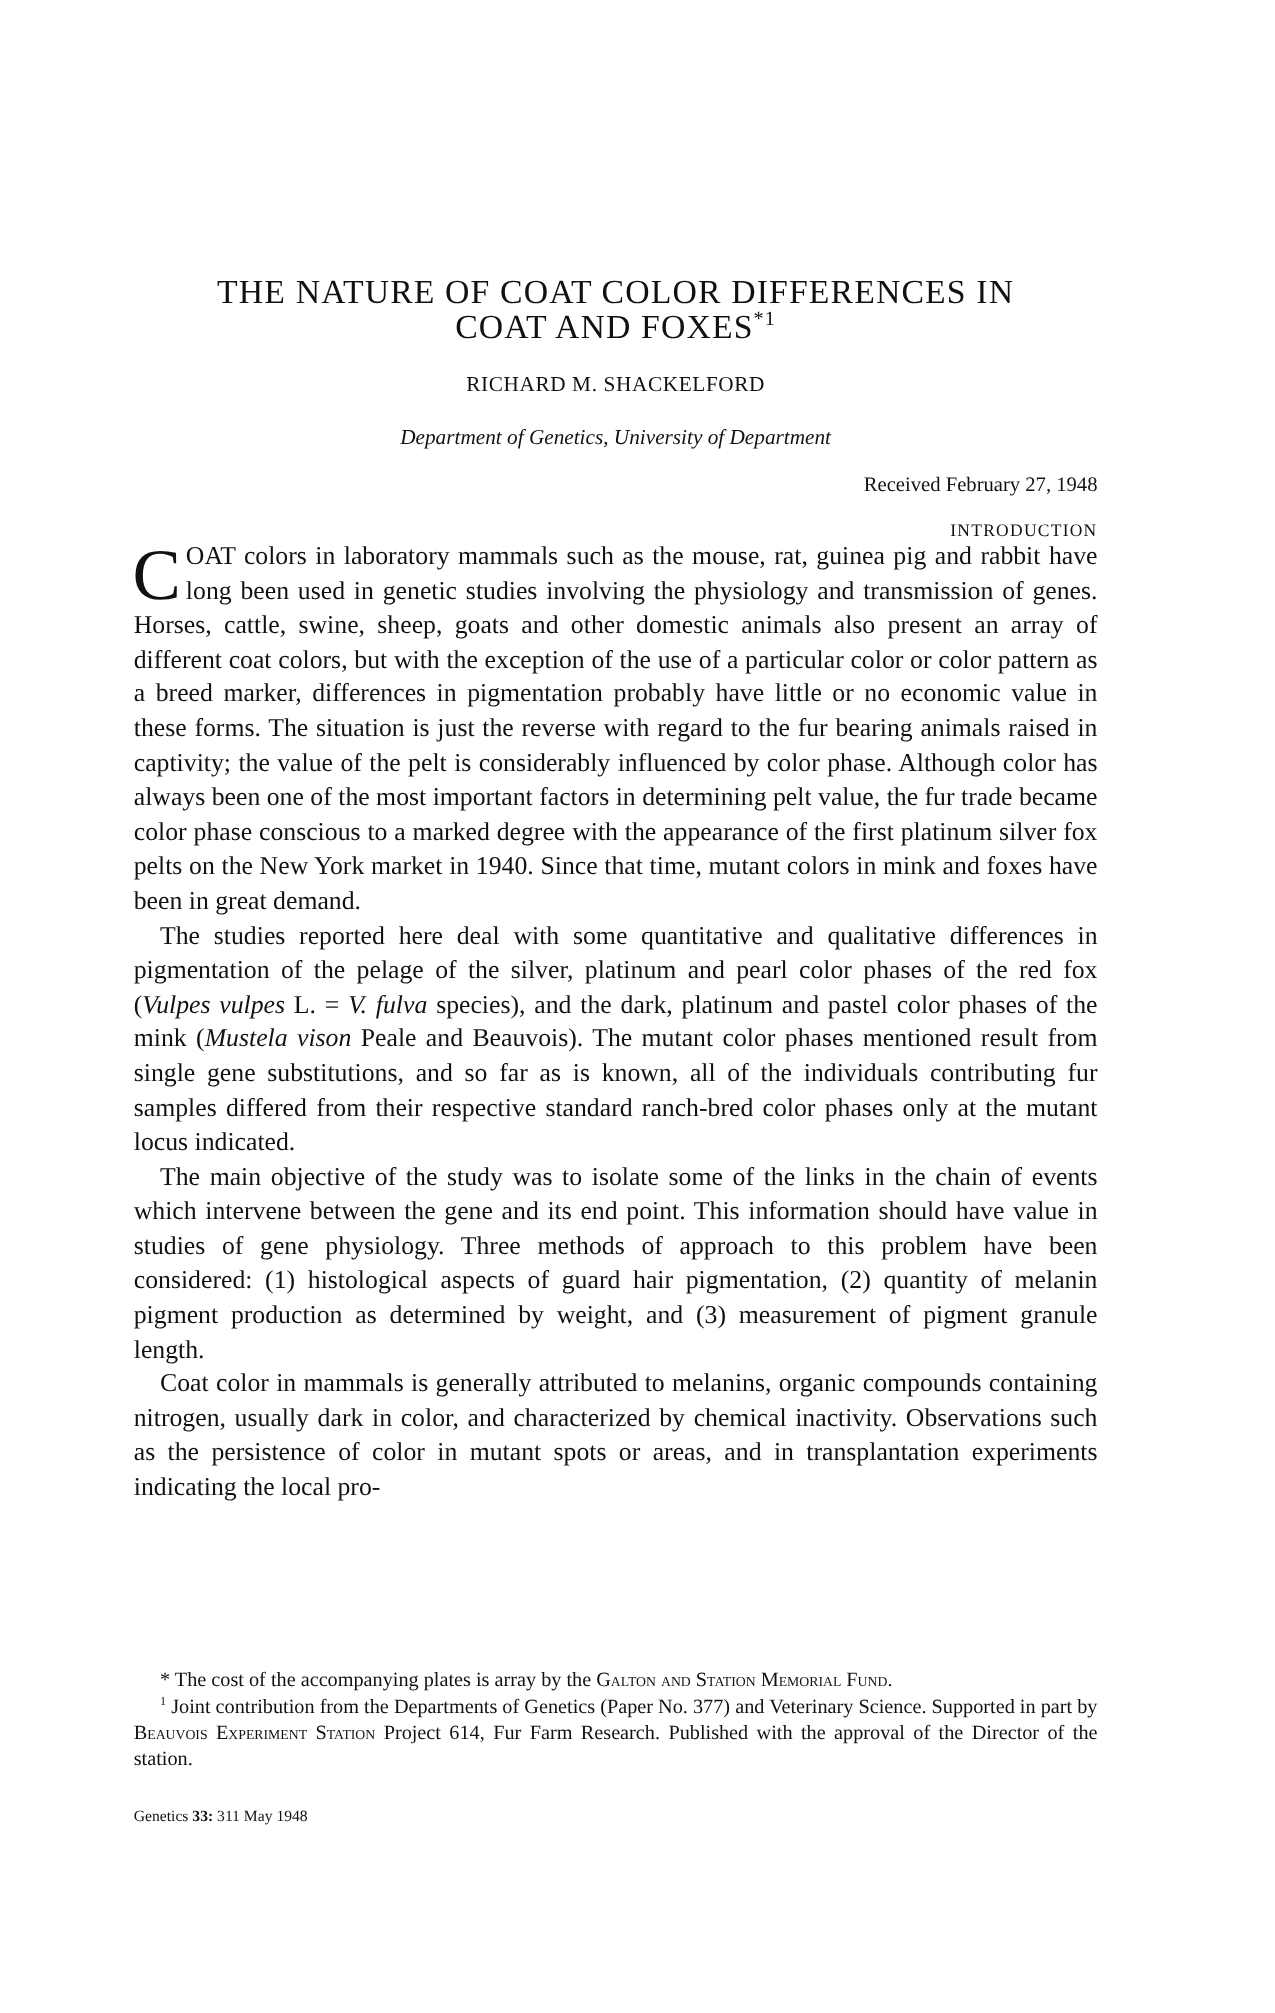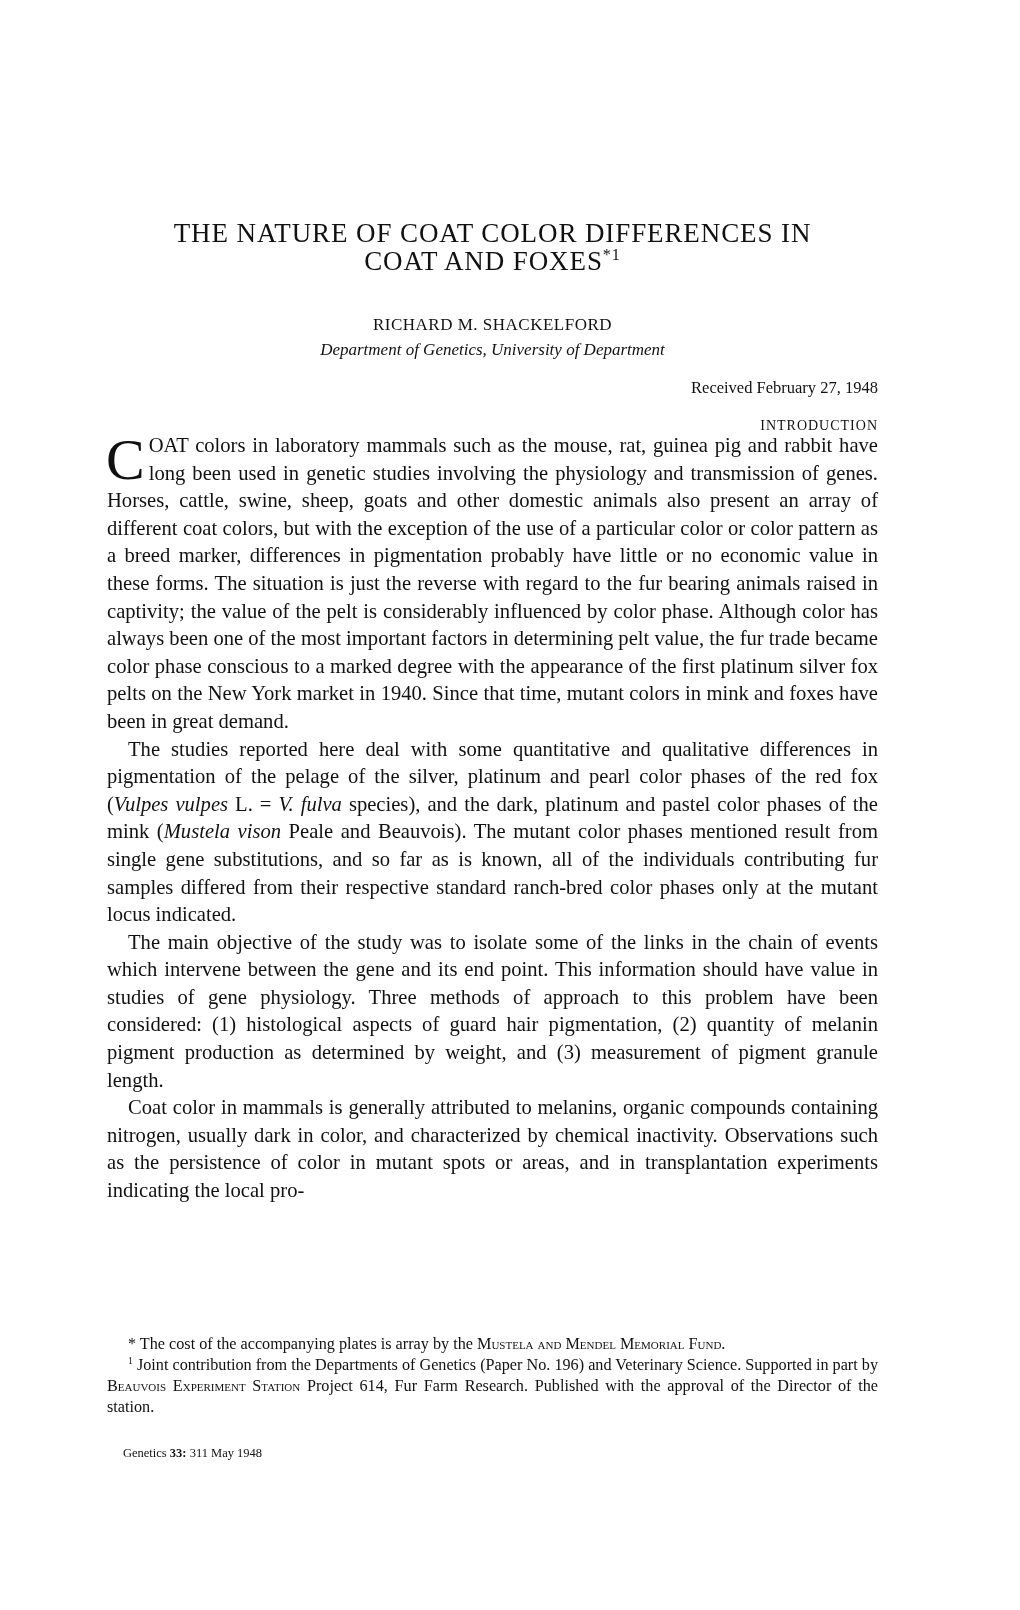--- a/index.html
+++ b/index.html
@@ -1,38 +1,38 @@
 <!DOCTYPE html>
 <html><head>
 <meta charset="utf-8">
 <style>
   html, body { margin: 0; padding: 0; background: #ffffff; }
   body { width: 1020px; height: 1610px; position: relative; overflow: hidden;
          font-family: "Liberation Serif", "DejaVu Serif", serif; color: #111; }
   .page { position: absolute; left: 107px; top: 0; width: 771px; }
   .title { position: absolute; left: 0; top: 219px; width: 771px; text-align: center;
            font-size: 27px; line-height: 28px; letter-spacing: 0.9px; }
-  .author { position: absolute; left: 0; top: 315px; width: 771px; text-align: center;
+  .author { position: absolute; left: 0; top: 298px; width: 771px; text-align: center;
             font-size: 17px; letter-spacing: 0.5px; }
   .affil { position: absolute; left: 0; top: 340px; width: 771px; text-align: center;
            font-size: 17px; font-style: italic; }
   .received { position: absolute; left: 0; top: 378px; width: 771px; text-align: right;
               font-size: 16.5px; }
   .section-heading { position: absolute; left: 0; top: 418px; width: 771px; text-align: right;
                      font-size: 14px; letter-spacing: 1px; }
   .body { position: absolute; left: 0; top: 432px; width: 771px;
           font-size: 20.6px; line-height: 27.6px; text-align: justify; }
   .body p { margin: 0; text-indent: 21px; }
   .body p.first { text-indent: 0; }
   .dropcap { float: left; font-size: 58px; line-height: 48px; margin: 4px 4px 0 -1px; }
   .sc { font-variant: small-caps; }
   .footnotes { position: absolute; left: 0; top: 1334px; width: 771px;
                font-size: 16.2px; line-height: 21px; text-align: justify; }
   .footnotes p { margin: 0; text-indent: 21px; }
-  .journal { position: absolute; left: 16px; top: 1446px; font-size: 12.5px; }
+  .journal { position: absolute; left: 0; top: 1446px; font-size: 12.5px; }
   .journal b { font-weight: bold; }
   sup { font-size: 0.6em; vertical-align: super; line-height: 0; }
   i { }
 </style>
 </head>
 <body>
 
 <div class="page">
 
   <div class="title">
@@ -47,22 +47,22 @@
   <div class="section-heading">INTRODUCTION</div>
 
   <div class="body">
     <p class="first"><span class="dropcap">C</span><span>OAT colors in laboratory mammals such as the mouse, rat, guinea pig and rabbit have long been used in genetic studies involving the physiology and transmission of genes. Horses, cattle, swine, sheep, goats and other domestic animals also present an array of different coat colors, but with the exception of the use of a particular color or color pattern as a breed marker, differences in pigmentation probably have little or no economic value in these forms. The situation is just the reverse with regard to the fur bearing animals raised in captivity; the value of the pelt is considerably influenced by color phase. Although color has always been one of the most important factors in determining pelt value, the fur trade became color phase conscious to a marked degree with the appearance of the first platinum silver fox pelts on the New York market in 1940. Since that time, mutant colors in mink and foxes have been in great demand.</span></p>
     <p><span>The studies reported here deal with some quantitative and qualitative differences in pigmentation of the pelage of the silver, platinum and pearl color phases of the red fox (</span><i>Vulpes vulpes</i><span> L. = </span><i>V. fulva</i><span> species), and the dark, platinum and pastel color phases of the mink (</span><i>Mustela vison</i><span> Peale and Beauvois). The mutant color phases mentioned result from single gene substitutions, and so far as is known, all of the individuals contributing fur samples differed from their respective standard ranch-bred color phases only at the mutant locus indicated.</span></p>
     <p>The main objective of the study was to isolate some of the links in the chain of events which intervene between the gene and its end point. This information should have value in studies of gene physiology. Three methods of approach to this problem have been considered: (1) histological aspects of guard hair pigmentation, (2) quantity of melanin pigment production as determined by weight, and (3) measurement of pigment granule length.</p>
     <p>Coat color in mammals is generally attributed to melanins, organic compounds containing nitrogen, usually dark in color, and characterized by chemical inactivity. Observations such as the persistence of color in mutant spots or areas, and in transplantation experiments indicating the local pro-</p>
   </div>
 
   <div class="footnotes">
-    <p><span>*</span><span> The cost of the accompanying plates is array by the </span><span class="sc">Mustela and Mendel Memorial Fund</span><span>.</span></p>
-    <p><sup>1</sup><span> Joint contribution from the Departments of Genetics (Paper No. 196) and Veterinary Science. Supported in part by </span><span class="sc">Beauvois Experiment Station</span><span> Project 614, Fur Farm Research. Published with the approval of the Director of the station.</span></p>
+    <p><span>*</span><span> The cost of the accompanying plates is array by the </span><span class="sc">Galton and Station Memorial Fund</span><span>.</span></p>
+    <p><sup>1</sup><span> Joint contribution from the Departments of Genetics (Paper No. 377) and Veterinary Science. Supported in part by </span><span class="sc">Beauvois Experiment Station</span><span> Project 614, Fur Farm Research. Published with the approval of the Director of the station.</span></p>
   </div>
 
   <div class="journal">
     <span>Genetics</span>
     <b>33</b><b>:</b><span> 311 May 1948</span>
   </div>
 
 </div>
 
 </body></html>

